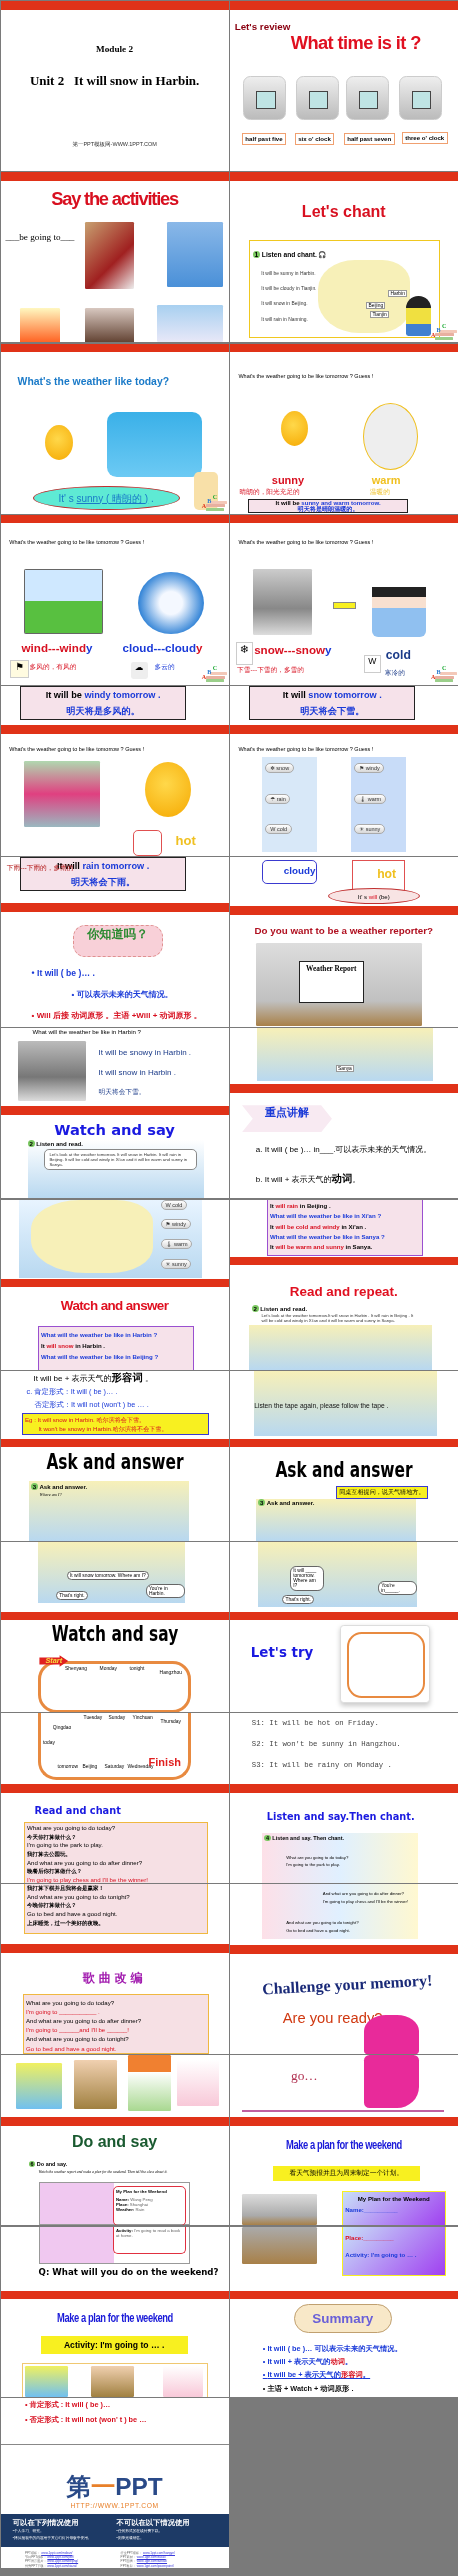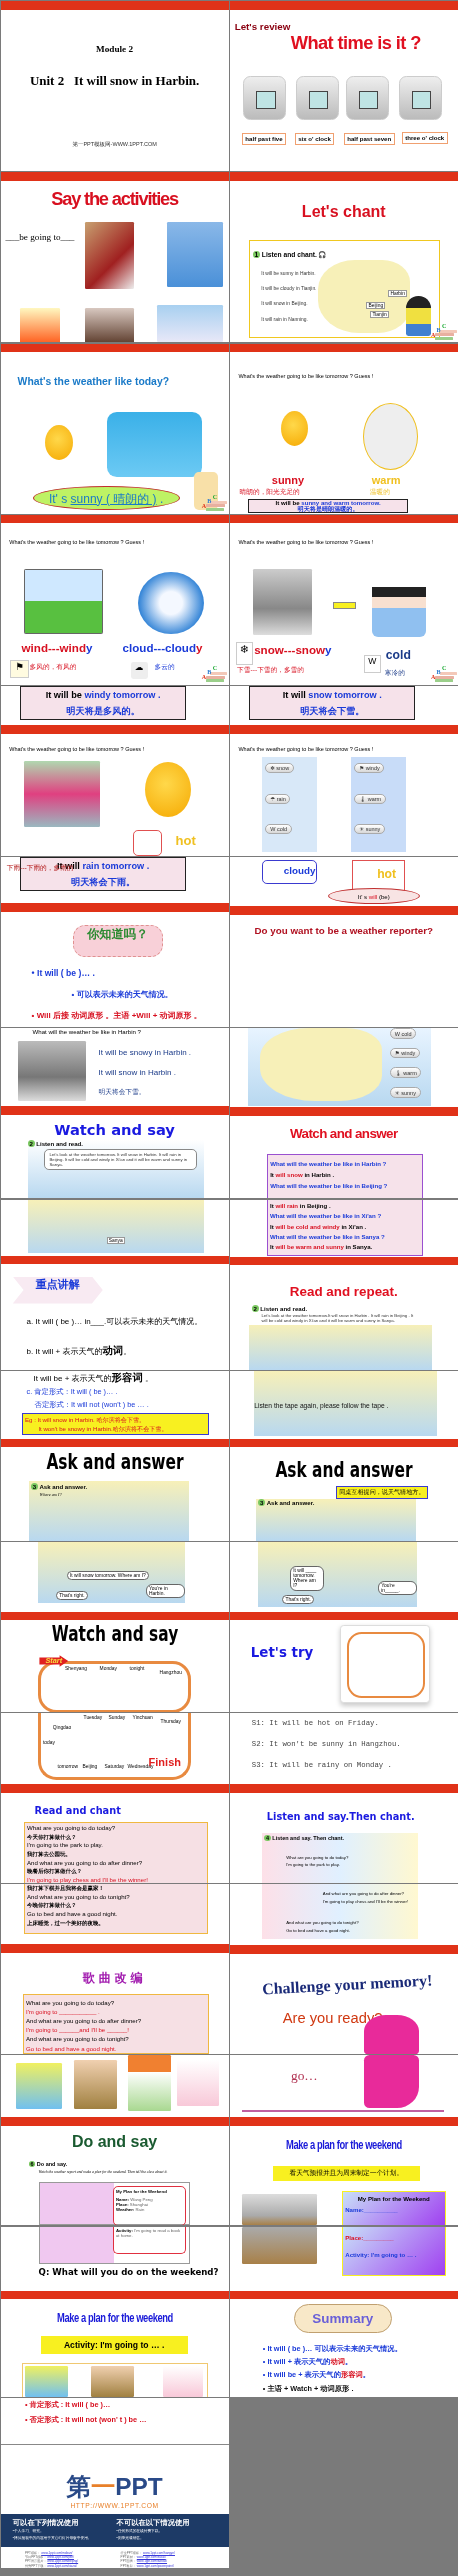--- a/index.html
+++ b/index.html
@@ -107,21 +107,21 @@
         <span class="L B">B</span>
         <span class="L C">C</span>
       </div>
   </div>
 
   <div class="slide">
     <div class="bar"></div>
     <div class="abs" style="left:17px;top:32px;font:bold 10.4px 'Liberation Sans',sans-serif;color:#1a7ac8;">What's the weather like today?</div>
     <div class="sun" style="left:44px;top:81px;width:28px;height:35px;"></div>
     <div class="pic" style="left:106px;top:68px;width:95px;height:65px;border-radius:9.8px;background:linear-gradient(#3ab0e8,#6ccaf4);"></div>
-    <div class="abs center" style="left:32px;top:142px;width:147px;height:24.4px;border:0.6px solid #c03030;border-radius:50%;background:#bef264;line-height:24.4px;font-size:12px;color:#1a7ac8;">
+    <div class="abs center" style="left:32px;top:142px;width:147px;height:24.4px;border:0.6px solid #c03030;border-radius:50%;background:#5eead4;line-height:24.4px;font-size:10px;color:#1a7ac8;">
       <span>It' s </span><span class="ul">sunny ( 晴朗的 )</span><span> .</span>
     </div>
     <div class="abs" style="left:193px;top:128px;width:24.4px;height:38px;background:#f8e0a8;border-radius:4.9px;"></div>
     <div class="abc">
         <div class="book b1"></div>
         <div class="book b2"></div>
         <div class="book b3"></div>
         <span class="L A">A</span>
         <span class="L B">B</span>
         <span class="L C">C</span>
@@ -238,63 +238,66 @@
         <span class="abs" style="left:21px;top:4.9px;font:bold 9.8px 'Liberation Sans',sans-serif;color:#1a3ad8;">cloudy</span>
       </div>
     <div class="abs" style="left:122px;top:2.4px;width:53px;height:31px;border:0.6px solid #e05050;">
         <span class="abs" style="left:24.4px;top:6.1px;font:bold 12.2px 'Liberation Sans',sans-serif;color:#f0c020;">hot</span>
       </div>
     <div class="abs center" style="left:98px;top:31px;width:92px;height:16px;border-radius:50%;border:0.6px solid #c03030;background:#f8e4e4;font-size:6.1px;line-height:16px;">
       <span>It' s </span><span style="color:#d81020;">will</span><span> (be)</span>
     </div>
     <div class="abs" style="left:0;top:49px;width:100%;height:8.6px;background:#e03218;"></div>
     <div class="abs center" style="left:0;width:100%;top:68px;font:bold 9.8px 'Liberation Sans',sans-serif;color:#b01020;">Do you want to be a weather reporter?</div>
+    <div class="pic" style="left:26px;top:86px;width:166px;height:83px;background:linear-gradient(#ddd,#c0c0c0 70%,#a88048);">
+      <div class="abs center" style="left:43px;top:18.3px;width:65px;height:42px;background:#fff;border:1.2px solid #222;font:bold 7.3px 'Liberation Serif',serif;line-height:14.7px;">Weather Report</div>
+    </div>
   </div>
 
   <div class="slide">
     <div class="abs" style="left:32px;top:0;font-size:6.1px;">What will the weather be like in Harbin ?</div>
     <div class="pic" style="left:17px;top:12.2px;width:68px;height:60px;background:linear-gradient(#bbb,#777 60%,#ddd);"></div>
     <div class="abs" style="left:98px;top:14.7px;font-size:8px;color:#1a3a88;line-height:19.5px;">
       <div><span>It will be </span><span>snowy in Harbin  .</span></div>
       <div><span>It will </span><span>snow in Harbin .</span></div>
       <div style="font-size:6.7px;">明天将会下雪。</div>
     </div>
     <div class="abs" style="left:0;top:78px;width:100%;height:8.6px;background:#e03218;"></div>
     <div class="abs center" style="left:0;width:100%;top:93px;font:bold 14.7px 'DejaVu Sans',sans-serif;color:#1a1ae0;">Watch and say</div>
     <div class="abs" style="left:27px;top:112px;width:176px;height:58px;background:linear-gradient(#fff,#b8d8f0);">
       <div class="abs" style="left:0;top:0;font:bold 6.1px 'Liberation Sans',sans-serif;"><span style="background:#7ac860;border-radius:50%;padding:0 1.8px;">2</span> <span>Listen and read.</span></div>
       <div class="abs" style="left:16px;top:8.6px;width:153px;font-size:4.3px;color:#333;border:0.6px solid #888;border-radius:4.9px;padding:1.8px 4.9px;background:#fff;">Let's look at the weather tomorrow. It will snow in Harbin. It will rain in Beijing. It will be cold and windy in Xi'an and it will be warm and sunny in Sanya.</div>
     </div>
   </div>
 
   <div class="slide">
+    <div class="abs" style="left:27px;top:0;width:176px;height:53px;background:linear-gradient(#f7f0b8,#b8d8f0);">
+      <div class="abs mini" style="left:79px;top:37px;border:0.6px solid #999;background:#fff;padding:0 1.2px;">Sanya</div>
+    </div>
+    <div class="abs" style="left:0;top:56px;width:100%;height:8.6px;background:#e03218;"></div>
+    <div class="abs" style="left:12.2px;top:77px;width:90px;height:27px;background:#f8eaf2;clip-path:polygon(0 0,88% 0,100% 50%,88% 100%,0 100%,12% 50%);text-align:center;line-height:27px;font:bold 11px 'Liberation Sans',sans-serif;color:#1a3ad8;">重点讲解</div>
+    <div class="abs" style="left:26px;top:116px;font-size:8px;">a. It will ( be )…  in___.可以表示未来的天气情况。</div>
+    <div class="abs" style="left:26px;top:144px;font-size:8px;"><span>b. It will + 表示天气的</span><b style="font-size:10.4px;">动词</b><span>。</span></div>
+  </div>
+
+  <div class="slide">
     <div class="abs" style="left:18.3px;top:0;width:183px;height:78px;background:linear-gradient(#e8f4ff,#b8d8f0);">
       <div class="map" style="left:12.2px;top:0;width:122px;height:73px;"></div>
       <div class="pill" style="left:142px;top:0;">W <span>cold</span></div>
       <div class="pill" style="left:142px;top:19.5px;">⚑ <span>windy</span></div>
       <div class="pill" style="left:142px;top:39px;">🌡 <span>warm</span></div>
       <div class="pill" style="left:142px;top:59px;">☀ <span>sunny</span></div>
     </div>
     <div class="abs" style="left:0;top:79px;width:100%;height:8.6px;background:#e03218;"></div>
     <div class="abs center" style="left:0;width:100%;top:98px;font:bold 13.4px 'Liberation Sans',sans-serif;color:#e01020;letter-spacing:-0.6px;">Watch and answer</div>
     <div class="abs" style="left:37px;top:126px;width:156px;height:45px;border:1.2px solid #9a50d0;background:#f6e2ea;font-size:6.1px;font-weight:bold;padding:2.4px;line-height:11px;">
       <div style="color:#1a3ad8;">What will the weather be like in Harbin ?</div>
       <div><span>It </span><span style="color:#d81020;">will snow</span><span> in Harbin .</span></div>
       <div style="color:#1a3ad8;">What will the weather be like in Beijing ?</div>
     </div>
-  </div>
-
-  <div class="slide">
-    <div class="abs" style="left:27px;top:0;width:176px;height:53px;background:linear-gradient(#f7f0b8,#b8d8f0);">
-      <div class="abs mini" style="left:79px;top:37px;border:0.6px solid #999;background:#fff;padding:0 1.2px;">Sanya</div>
-    </div>
-    <div class="abs" style="left:0;top:56px;width:100%;height:8.6px;background:#e03218;"></div>
-    <div class="abs" style="left:12.2px;top:77px;width:90px;height:27px;background:#f8eaf2;clip-path:polygon(0 0,88% 0,100% 50%,88% 100%,0 100%,12% 50%);text-align:center;line-height:27px;font:bold 11px 'Liberation Sans',sans-serif;color:#1a3ad8;">重点讲解</div>
-    <div class="abs" style="left:26px;top:116px;font-size:8px;">a. It will ( be )…  in___.可以表示未来的天气情况。</div>
-    <div class="abs" style="left:26px;top:144px;font-size:8px;"><span>b. It will + 表示天气的</span><b style="font-size:10.4px;">动词</b><span>。</span></div>
   </div>
 
   <div class="slide">
     <div class="abs" style="left:27px;top:0;width:176px;height:57px;">
       <div class="abs" style="left:9.8px;top:0;width:156px;height:56px;border:1.2px solid #9a50d0;border-top:none;background:#f6e2ea;font-size:6.1px;font-weight:bold;padding:1.2px 2.4px;line-height:10.4px;">
         <div><span>It </span><span style="color:#d81020;">will rain</span><span> in Beijing .</span></div>
         <div style="color:#1a3ad8;">What will the weather be like in Xi'an ?</div>
         <div><span>It </span><span style="color:#d81020;">will be cold and windy</span><span> in Xi'an .</span></div>
         <div style="color:#1a3ad8;">What will the weather be like in Sanya ?</div>
         <div><span>It </span><span style="color:#d81020;">will be warm and sunny</span><span> in Sanya.</span></div>
@@ -507,21 +510,21 @@
       <div class="abs" style="left:106px;top:0;width:104px;height:49px;border:1.8px solid #f8f020;border-top:none;background:linear-gradient(135deg,#c8e0f8,#a040f0);padding:2.4px;font-size:6.1px;font-weight:bold;line-height:17px;">
         <div style="color:#d81020;">Place:_________</div>
         <div style="color:#1a3ad8;">Activity: I'm going to …   .</div>
       </div>
     </div>
     <div class="abs" style="left:0;top:64px;width:100%;height:8.6px;background:#e03218;"></div>
     <div class="abs center" style="left:64px;top:77px;width:98px;height:29px;border-radius:14.7px;background:#f8e8c8;border:1.2px solid #c0a070;font:bold 13.4px 'Liberation Sans',sans-serif;color:#6a60d8;line-height:27px;">Summary</div>
     <div class="abs" style="left:33px;top:115px;font-size:7.3px;line-height:13.4px;font-weight:bold;">
       <div class="bullet" style="color:#1a3ad8;">It will ( be )… 可以表示未来的天气情况。</div>
       <div class="bullet" style="color:#1a3ad8;"><span>It will + 表示天气的</span><span style="color:#d81020;">动词</span><span>。</span></div>
-      <div class="bullet" style="color:#1a3ad8;"><span>It will be + 表示天气的</span><span style="color:#d81020;">形容词</span><span>。</span></div>
+      <div class="bullet" style="color:#1a3ad8;text-decoration:underline;"><span>It will be + 表示天气的</span><span style="color:#d81020;">形容词</span><span>。</span></div>
       <div class="bullet" style="color:#111;">主语 + Watch + 动词原形 .</div>
     </div>
   </div>
 
 
   <div class="slide">
     <div class="abs" style="left:24.4px;top:0;font-size:7.3px;font-weight:bold;line-height:14.7px;color:#d81020;">
       <div class="bullet">肯定形式 : It will ( be )…</div>
       <div class="bullet">否定形式 : It will not (won' t ) be …</div>
     </div>

